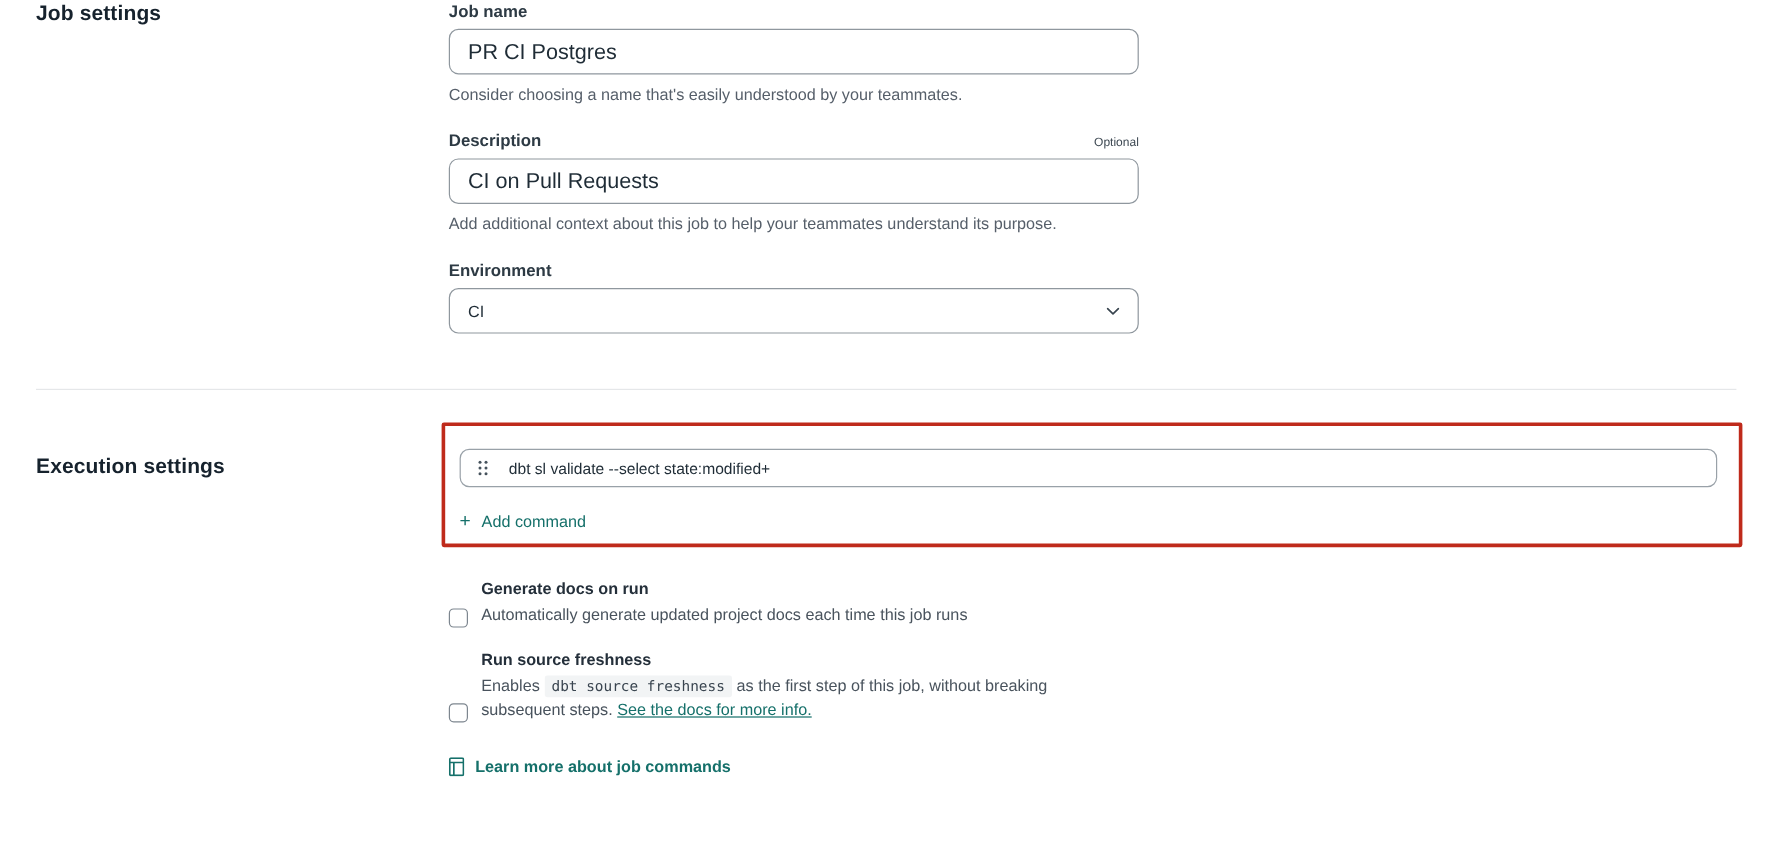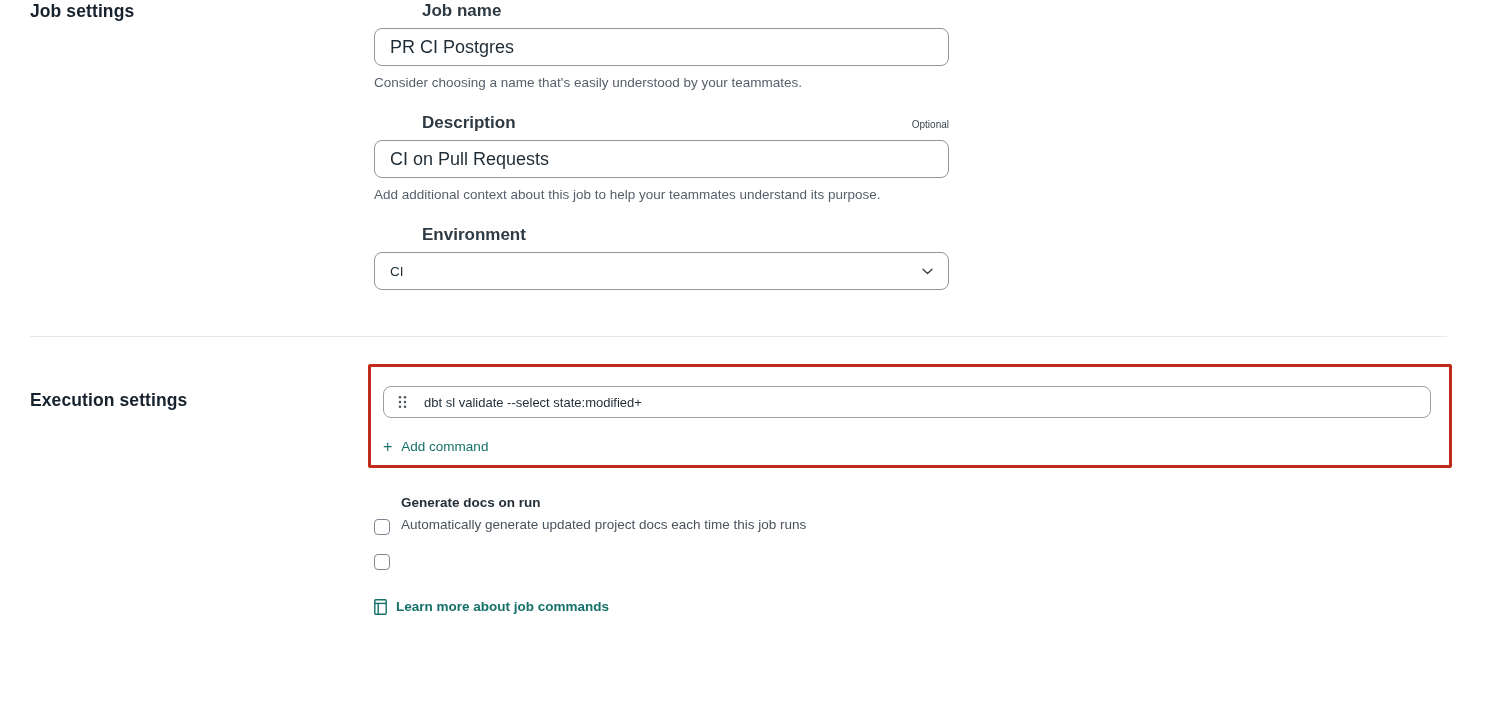--- a/index.html
+++ b/index.html
@@ -13,21 +13,21 @@
   .row { display: flex; align-items: flex-start; }
   .left-col { width: 374px; min-width: 374px; padding-left: 30px; }
   .section-heading {
     margin: 0; font-size: 17.5px; font-weight: 700; color: #16222d;
     letter-spacing: 0.1px;
   }
   .row-1 { padding-top: 1px; }
   .content-1 { flex: 1; }
   .field { margin-bottom: 21px; }
   .label-row { display: flex; justify-content: space-between; align-items: baseline; width: 575px; margin-bottom: 7px; }
-  .field-label { font-size: 17px; font-weight: 700; color: #2d3a44; margin-left: 48px; }
+  .field-label { font-size: 14px; font-weight: 700; color: #2d3a44; }
   .optional-badge { font-size: 10px; font-weight: 400; color: #3d4852; text-align: right; }
   .text-input {
     width: 575px; height: 38px; border: 1px solid #8f979e; border-radius: 8px;
     padding: 0 15px; font-size: 18px; color: #1f2c36; background: #fff;
     font-family: "Liberation Sans", sans-serif; outline: none; display: block;
   }
   .help-text { margin: 8px 0 0 0; font-size: 13.5px; color: #565f6a; line-height: 18px; }
   .select {
     width: 575px; height: 38px; border: 1px solid #8f979e; border-radius: 8px;
     padding: 0 15px; display: flex; align-items: center; justify-content: space-between;
@@ -155,20 +155,29 @@
       <div class="check-group">
         <input class="checkbox" type="checkbox" style="">
         <div class="check-body">
           <div class="check-label">Generate docs on run</div>
           <div class="check-desc">Automatically generate updated project docs each time this job runs</div>
         </div>
       </div>
 
       <div class="check-group second">
         <input class="checkbox" type="checkbox" style="">
+        <div class="check-body">
+          <div class="check-label">Run source freshness</div>
+          <div class="check-desc">
+            <span>Enables</span>
+            <code class="code-chip">dbt source freshness</code>
+            <span>as the first step of this job, without breaking subsequent steps.</span>
+            <a class="docs-link">See the docs for more info.</a>
+          </div>
+        </div>
       </div>
 
       <button class="learn-more">
         <span style="display:inline-flex;">
           <svg width="13" height="16" viewBox="0 0 13 16" fill="none" stroke="currentColor" stroke-width="1.4" stroke-linejoin="round">
             <rect x="0.8" y="0.8" width="11.4" height="14.4" rx="1"></rect>
             <path d="M0.8 4.4 H12.2"></path>
             <path d="M4.2 4.4 V15.2"></path>
           </svg>
         </span>

